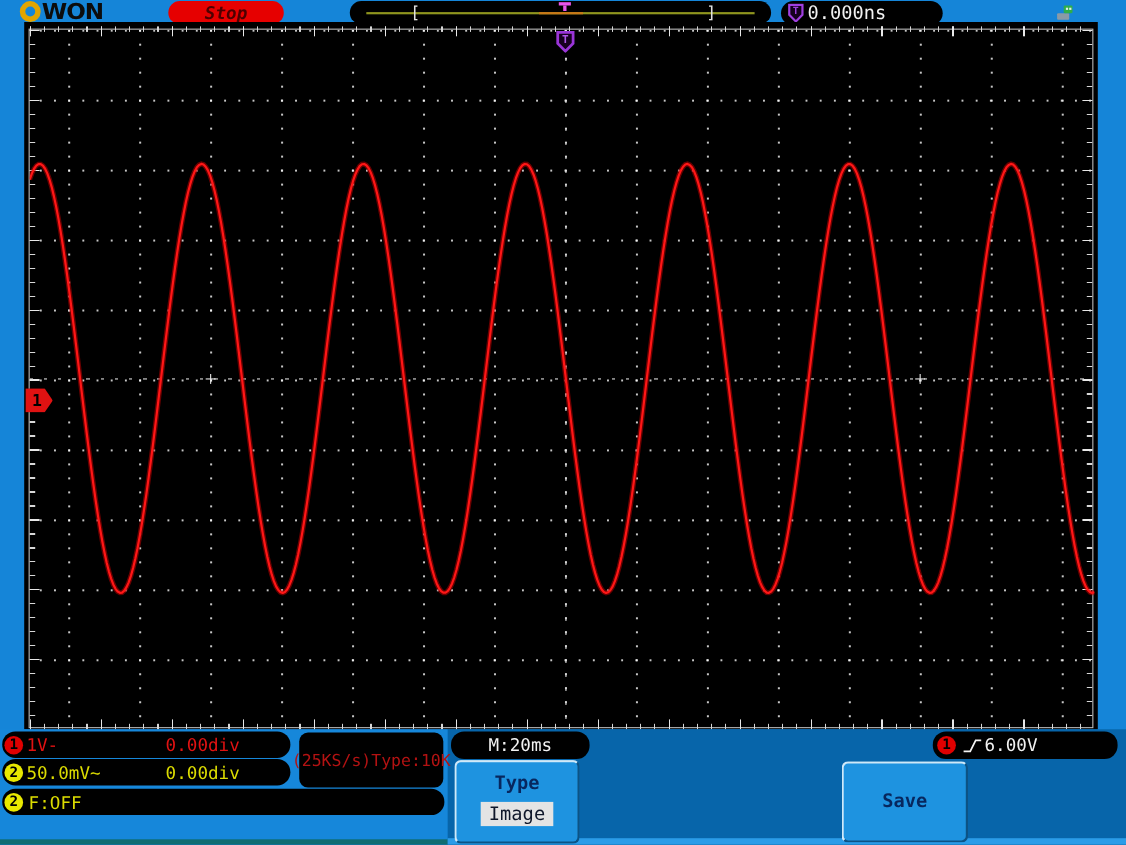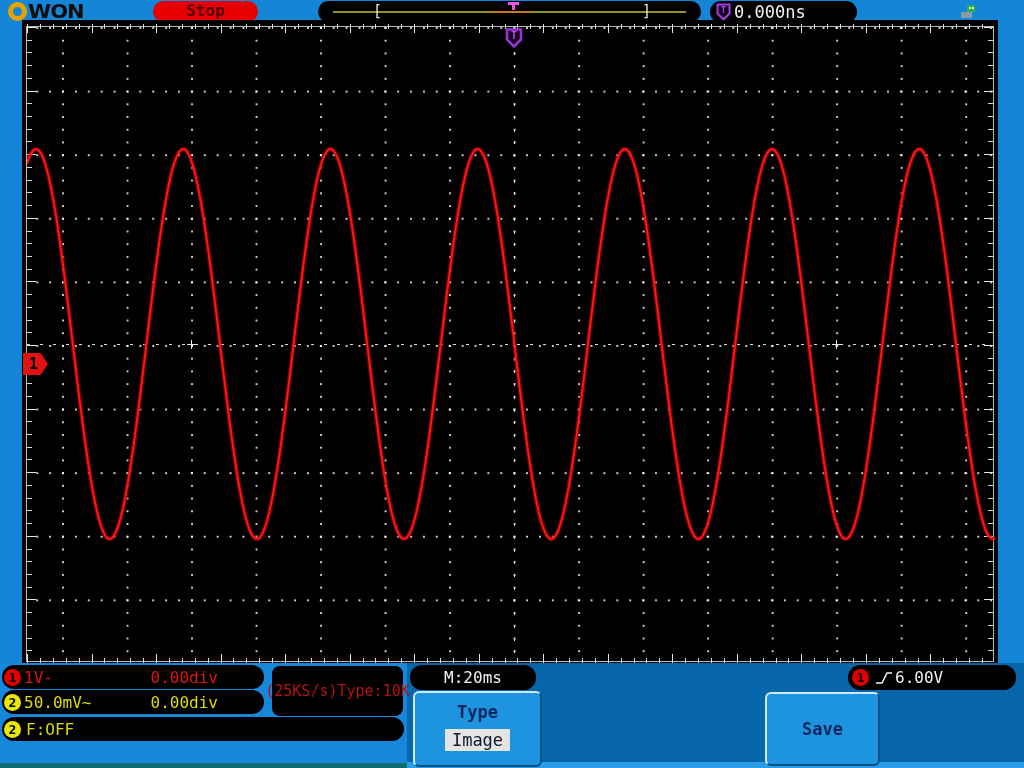--- a/index.html
+++ b/index.html
@@ -4,25 +4,25 @@
 <style>
   html,body{margin:0;padding:0;}
   body{
     width:1024px;height:768px;position:relative;overflow:hidden;
     background:#1585d8;
     font-family:"DejaVu Sans Mono","Liberation Mono",monospace;
     -webkit-font-smoothing:none;
   }
   
   .topbar{position:absolute;left:0;top:0;width:1024px;height:22px;}
-  .logo{position:absolute;left:8px;top:1px;height:20px;display:flex;align-items:flex-end;}
+  .logo{position:absolute;left:18px;top:1px;height:20px;display:flex;align-items:flex-start;}
   .logo-o{width:19px;height:19px;box-sizing:border-box;border:5px solid #e2a500;border-radius:50%;background:transparent;}
   .logo-rest{font-family:"DejaVu Sans","Liberation Sans",sans-serif;font-weight:bold;font-size:21px;line-height:20px;color:#0c0c0c;letter-spacing:-1px;margin-left:1px;transform:scaleY(.95);}
   .run-pill{position:absolute;left:153px;top:1px;width:105px;height:21px;border-radius:11px;background:#e60000;
-    display:flex;justify-content:center;color:#4d0000;font-size:16px;font-weight:bold;}
+    display:flex;align-items:center;justify-content:center;color:#4d0000;font-size:16px;font-weight:bold;font-style:italic;}
   .trigpos-bar{position:absolute;left:318px;top:1px;width:383px;height:21px;border-radius:11px;background:#000;}
   .trigpos-line{position:absolute;left:15px;right:15px;top:10px;height:2px;background:#8f951e;}
   .trigpos-seg{position:absolute;left:172px;top:10px;width:40px;height:2px;background:#c87818;}
   .tp-bracket{position:absolute;top:1px;color:#e0e0e0;font-size:15px;line-height:19px;}
   .tp-bl{left:55px;} .tp-br{left:324px;}
   .tp-marker{position:absolute;left:190px;top:1px;width:11px;height:8px;}
   .tp-marker .bar{position:absolute;left:0;top:0;width:11px;height:3px;background:#ea54ea;}
   .tp-marker .stem{position:absolute;left:4px;top:3px;width:3px;height:5px;background:#ea54ea;}
   .trigtime-pill{position:absolute;left:710px;top:1px;width:147px;height:22px;border-radius:11px;background:#000;
     display:flex;align-items:center;color:#f2f2f2;font-size:17px;}
@@ -79,21 +79,21 @@
   .foff-pill{left:2px;top:54px;width:402px;height:24px;padding:0 4px 0 2px;color:#dcdc00;font-size:16px;}
   .foff-pill .lbl{margin-left:5px;}
   .acq-box{position:absolute;left:272px;top:3px;width:131px;height:50px;background:#000;border-radius:8px;
     display:flex;flex-direction:row;align-items:center;justify-content:center;color:#b31212;font-size:15px;line-height:22px;}
   .mtime-pill{left:410px;top:2px;width:126px;height:25px;justify-content:center;color:#f2f2f2;font-size:16px;}
   .trig-pill{left:848px;top:2px;width:168px;height:25px;padding:0 4px;color:#f2f2f2;font-size:16px;}
   .trig-pill .edge{margin:0 2px 0 6px;}
   .softbtn{position:absolute;background:#1e93e0;border-style:solid;border-width:2px;
     border-color:#cfe9f9 #0c5385 #0c5385 #cfe9f9;border-radius:6px;box-sizing:border-box;
     display:flex;flex-direction:column;align-items:center;}
-  .type-btn{left:413px;top:28px;width:129px;height:76px;}
+  .type-btn{left:413px;top:28px;width:114px;height:76px;}
   .type-label{margin-top:9px;color:#07275e;font-size:17px;font-weight:bold;}
   .type-value{margin-top:7px;color:#0f172a;font-size:17px;background:#e4e4e4;padding:1px 7px;}
   .save-btn{left:765px;top:29px;width:115px;height:74px;justify-content:center;}
   .save-label{color:#07275e;font-size:17px;font-weight:bold;}
 </style>
 </head>
 <body>
 
 <div class="topbar">
   <div class="logo">

